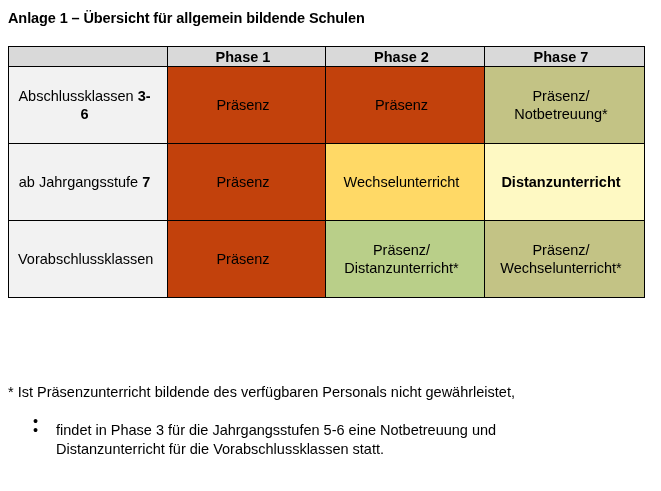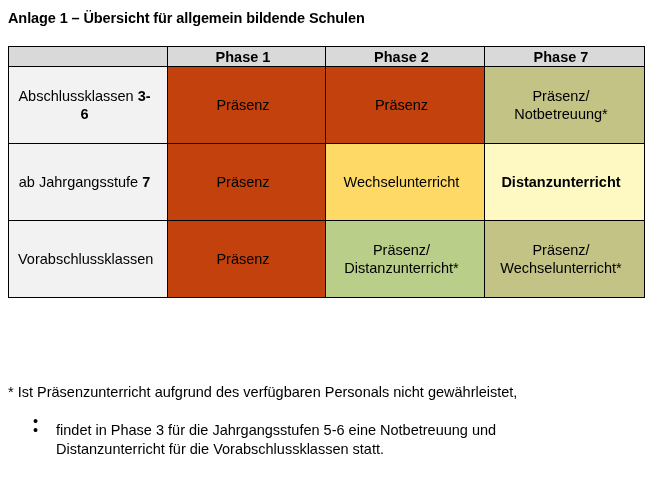--- a/index.html
+++ b/index.html
@@ -53,21 +53,21 @@
   </tr>
   <tr>
     <td class="rowlabel"><span>Vorabschlussklassen</span><b></b></td>
     <td class="c-green">Präsenz</td>
     <td class="c-mixed"><span>Präsenz/</span><br><span>Distanzunterricht*</span></td>
     <td class="c-olive"><span>Präsenz/</span><br><span>Wechselunterricht*</span></td>
   </tr>
 </tbody>
   </table>
 
-<div class="footnote">* Ist Präsenzunterricht aufgrund des verfügbaren Personals nicht gewährleistet,</div>
+<div class="footnote">* Ist Präsenzunterricht bildende des verfügbaren Personals nicht gewährleistet,</div>
 
 <div class="bullets">
   <div class="bullet">
     <span class="dot">•</span>
   </div>
   <div class="bullet" style="width:480px;">
     <span class="dot">•</span>
     <span>findet in Phase 3 für die Jahrgangsstufen 5-6 eine Notbetreuung und Distanzunterricht für die Vorabschlussklassen statt.</span>
   </div>
 </div>

